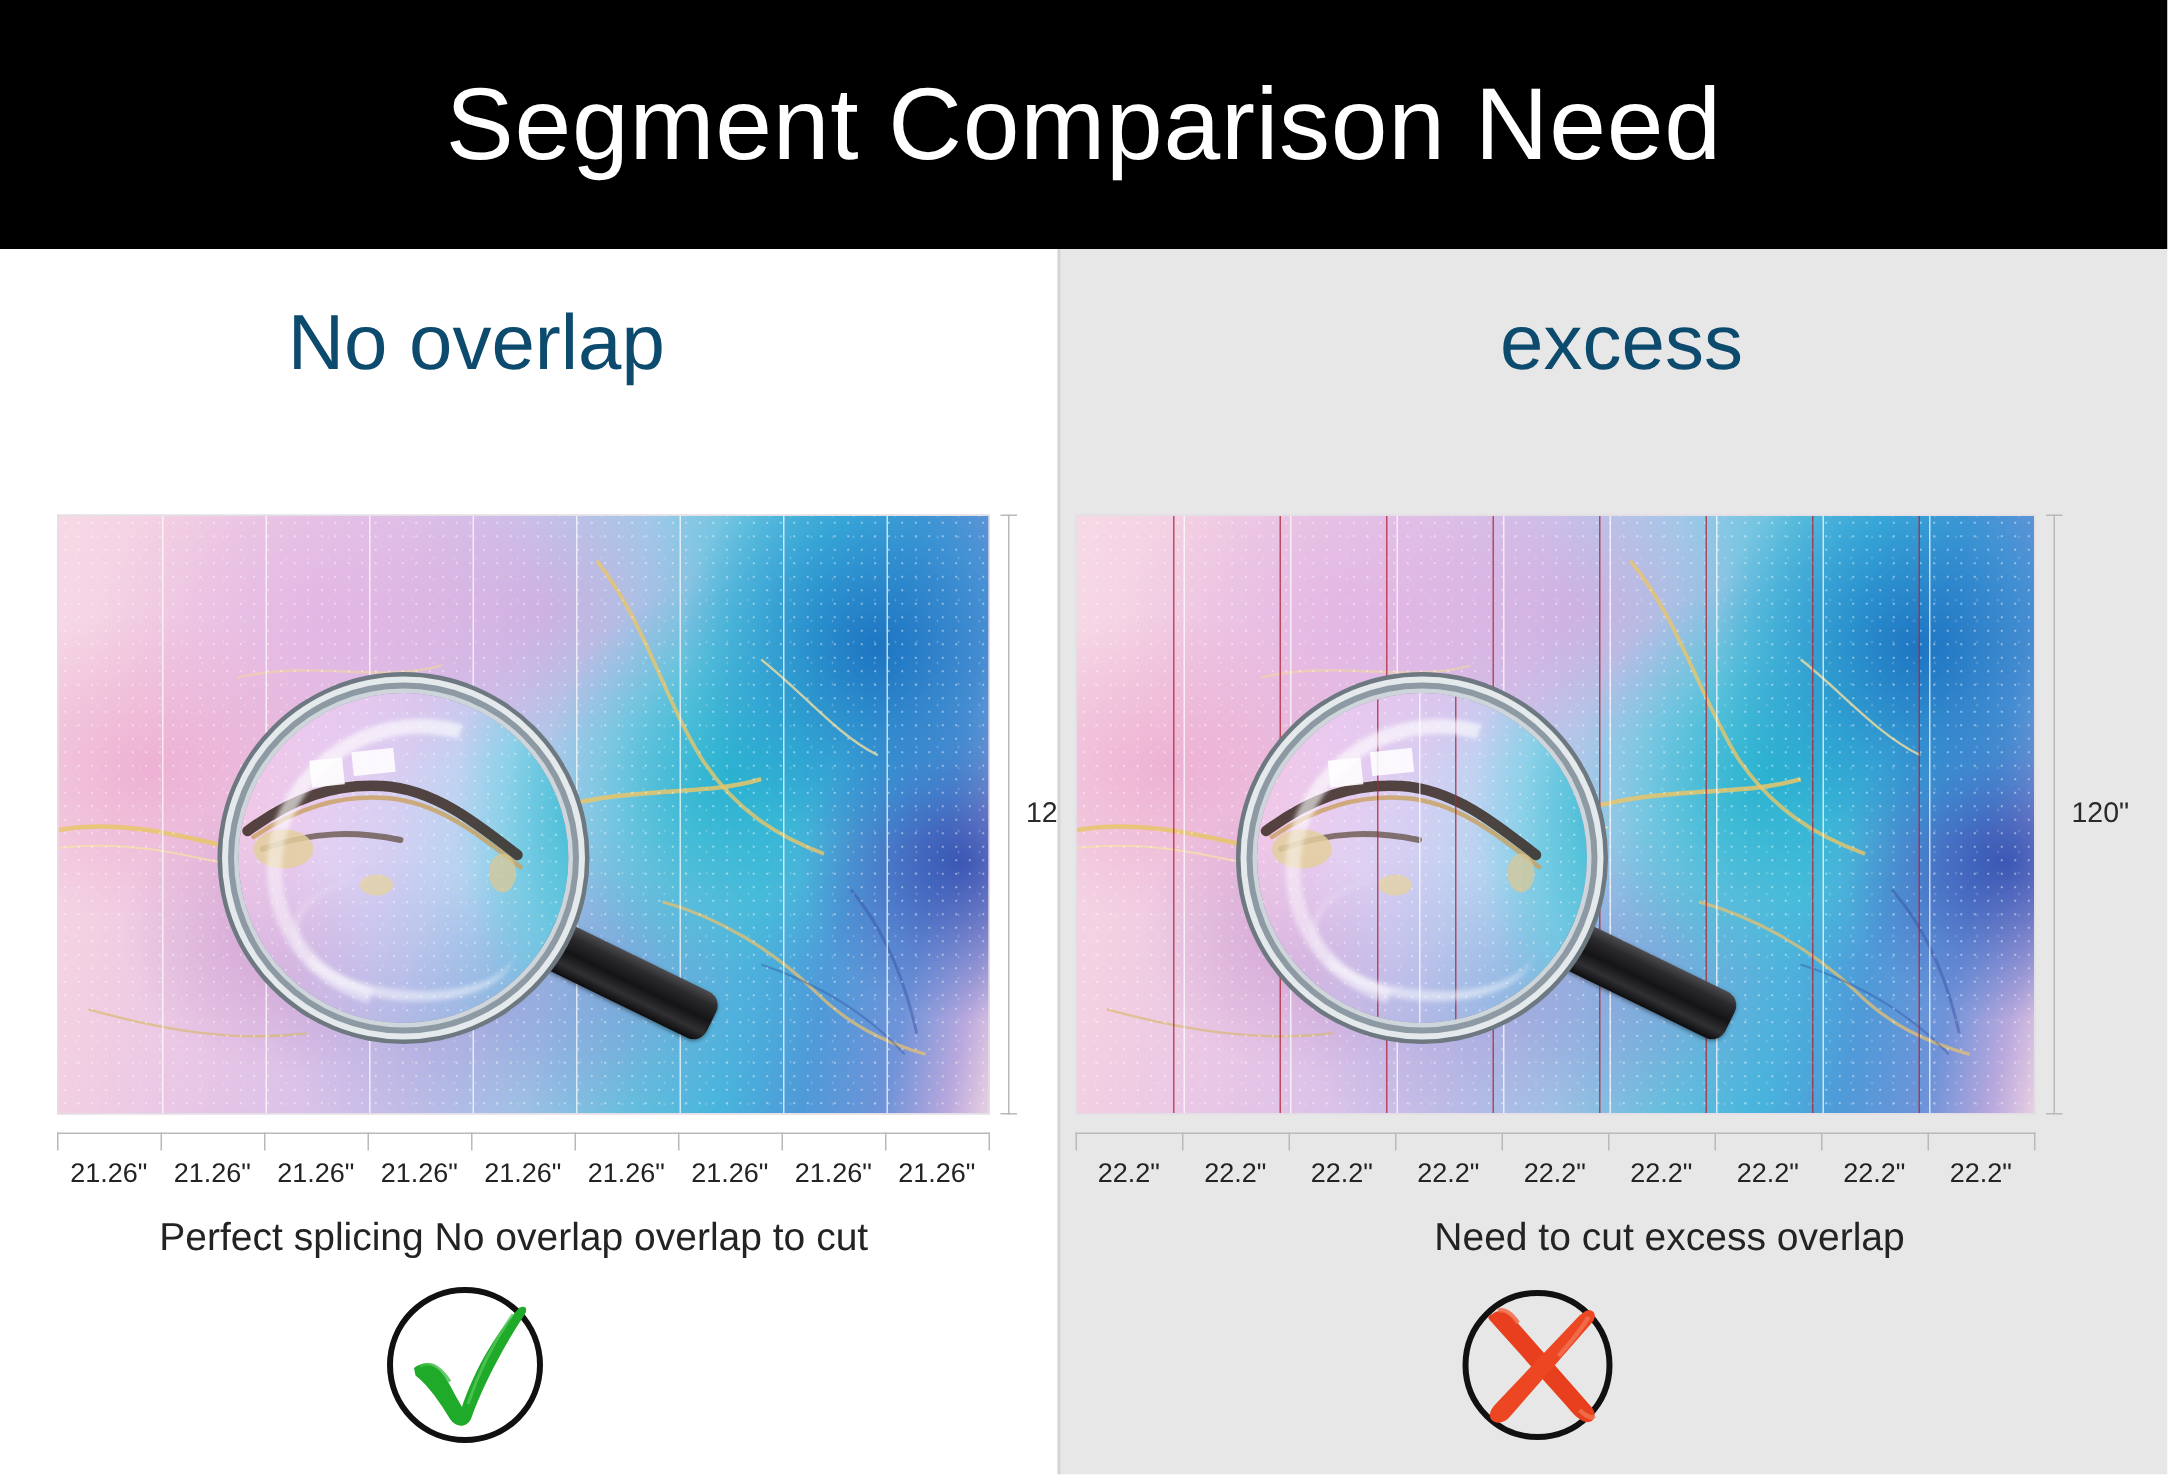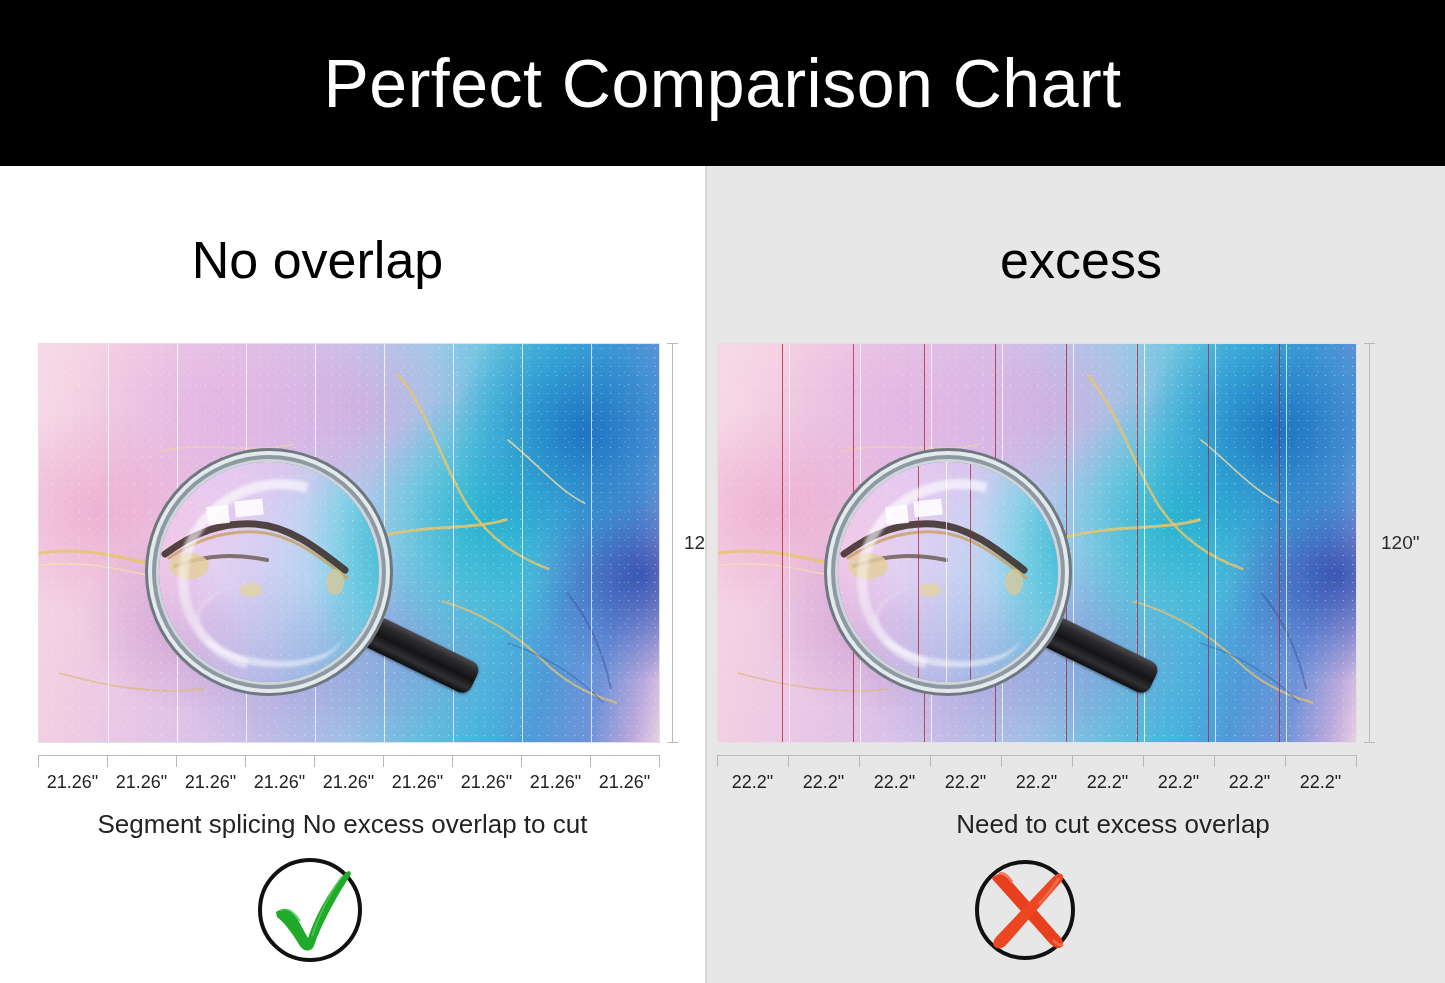--- a/index.html
+++ b/index.html
@@ -61,25 +61,25 @@
     background: #ffffff;
   }
   .panel-right {
     width: 740px;
     background: #e7e7e7;
     border-left: 2px solid #d6d6d6;
   }
 
   .panel-heading {
     position: absolute;
-    top: 68px;
+    top: 37px;
     width: 100%;
     text-align: center;
     font-size: 52px;
-    color: #000000;
+    color: #0c4a6e;
     font-weight: 400;
     line-height: 1;
   }
   .panel-left .panel-heading { text-indent: -70px; }
   .panel-right .panel-heading { text-indent: 10px; }
 
   
   .figure {
     position: absolute;
   }
@@ -314,21 +314,21 @@
   }
   .panel-left .verdict  { left: 254px; top: 688px; }
   .panel-right .verdict { left: 262px; top: 688px; }
 </style>
 </head>
 <body>
 
 <div id="page">
 
   <div class="title-banner">
-    <div class="title-text">Perfect Comparison Chart</div>
+    <div class="title-text">Segment Comparison Need</div>
   </div>
 
   <div class="panels">
 
     <div class="panel panel-left">
 
       <div class="panel-heading">No overlap</div>
 
       <div class="figure">
         <div class="artboard">
@@ -408,21 +408,21 @@
           <div class="seg-label" style="width:69px">21.26"</div>
           <div class="seg-label" style="width:69px">21.26"</div>
           <div class="seg-label" style="width:69px">21.26"</div>
           <div class="seg-label" style="width:69px">21.26"</div>
           <div class="seg-label" style="width:69px">21.26"</div>
           <div class="seg-label" style="width:69px">21.26"</div>
           <div class="seg-label" style="width:69px">21.26"</div>
         </div>
       </div>
 
-      <div class="caption">Segment splicing No excess overlap to cut</div>
+      <div class="caption">Perfect splicing No overlap overlap to cut</div>
 
       <div class="verdict">
         <svg viewBox="0 0 112 112" width="112" height="112">
           <circle cx="56" cy="56" r="50" fill="none" stroke="#111111" stroke-width="4"></circle>
           <path d="M22,58 C30,52 38,56 44,66 C48,73 51,79 54,84 C60,66 72,40 92,18 C96,16 98,18 96,22 C80,46 66,74 60,92 C57,98 50,98 46,92 C40,82 32,70 23,63 Z" fill="#1faa2a"></path>
           <path d="M26,57 C33,53 40,58 46,67" fill="none" stroke="#3fbd46" stroke-width="2" opacity=".8"></path>
           <path d="M88,22 C74,42 64,64 58,82" fill="none" stroke="#5cc95f" stroke-width="2" opacity=".7"></path>
         </svg>
       </div>
     </div>

